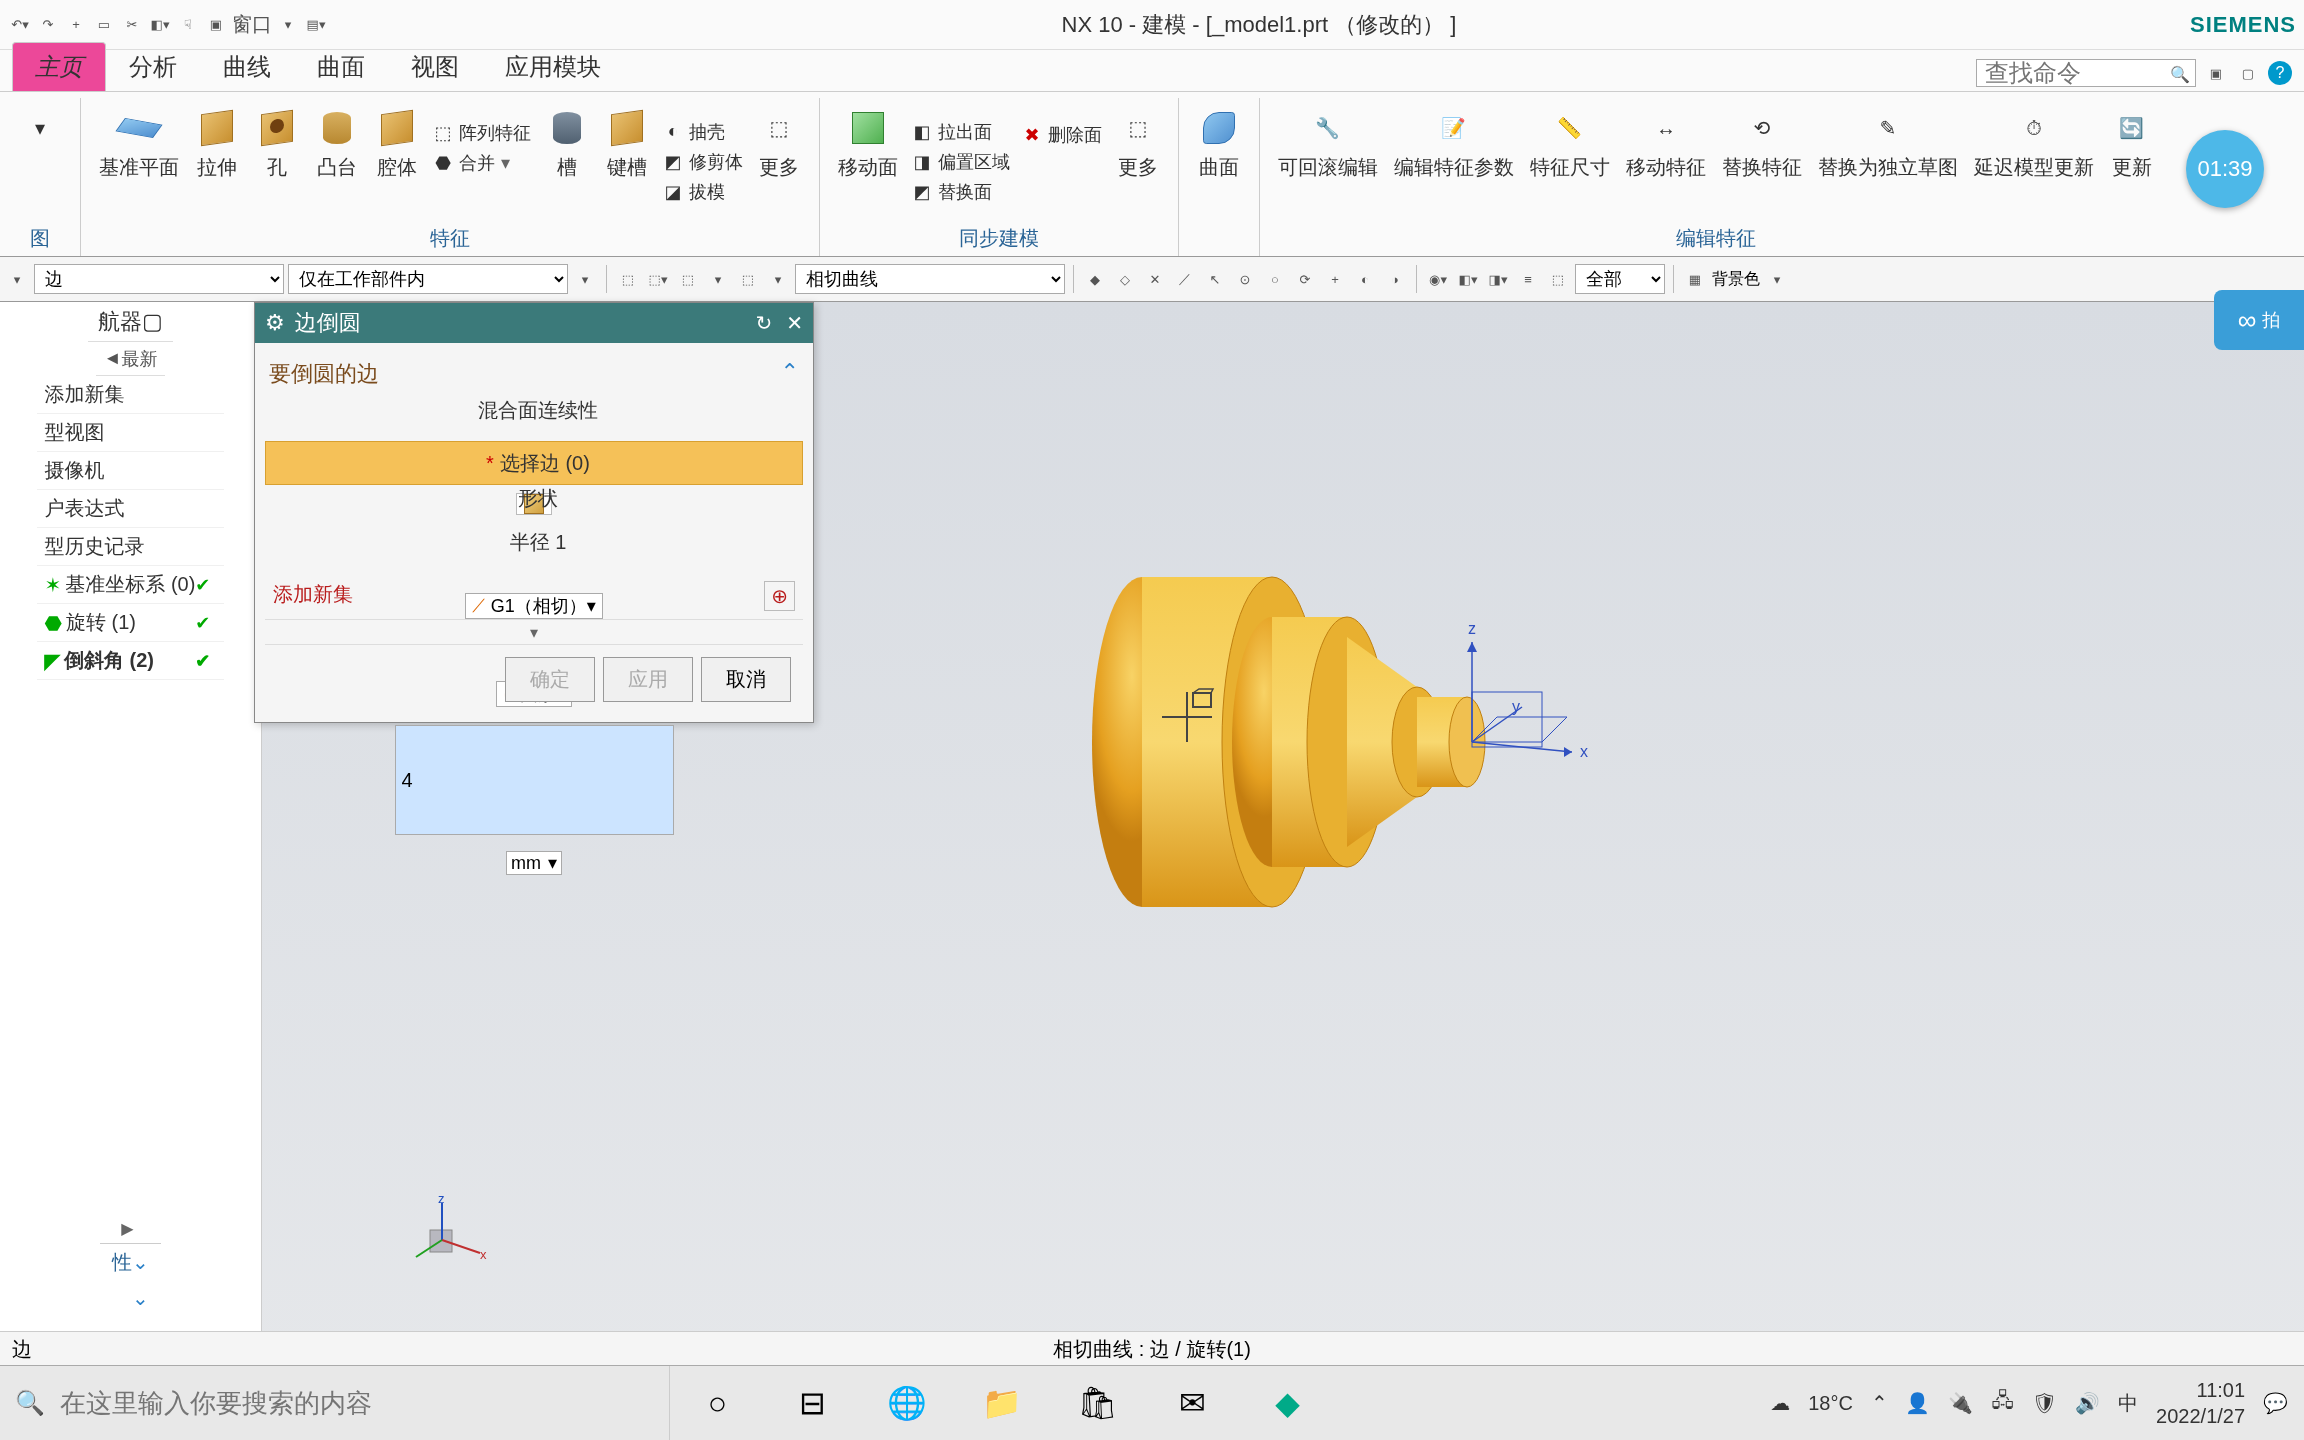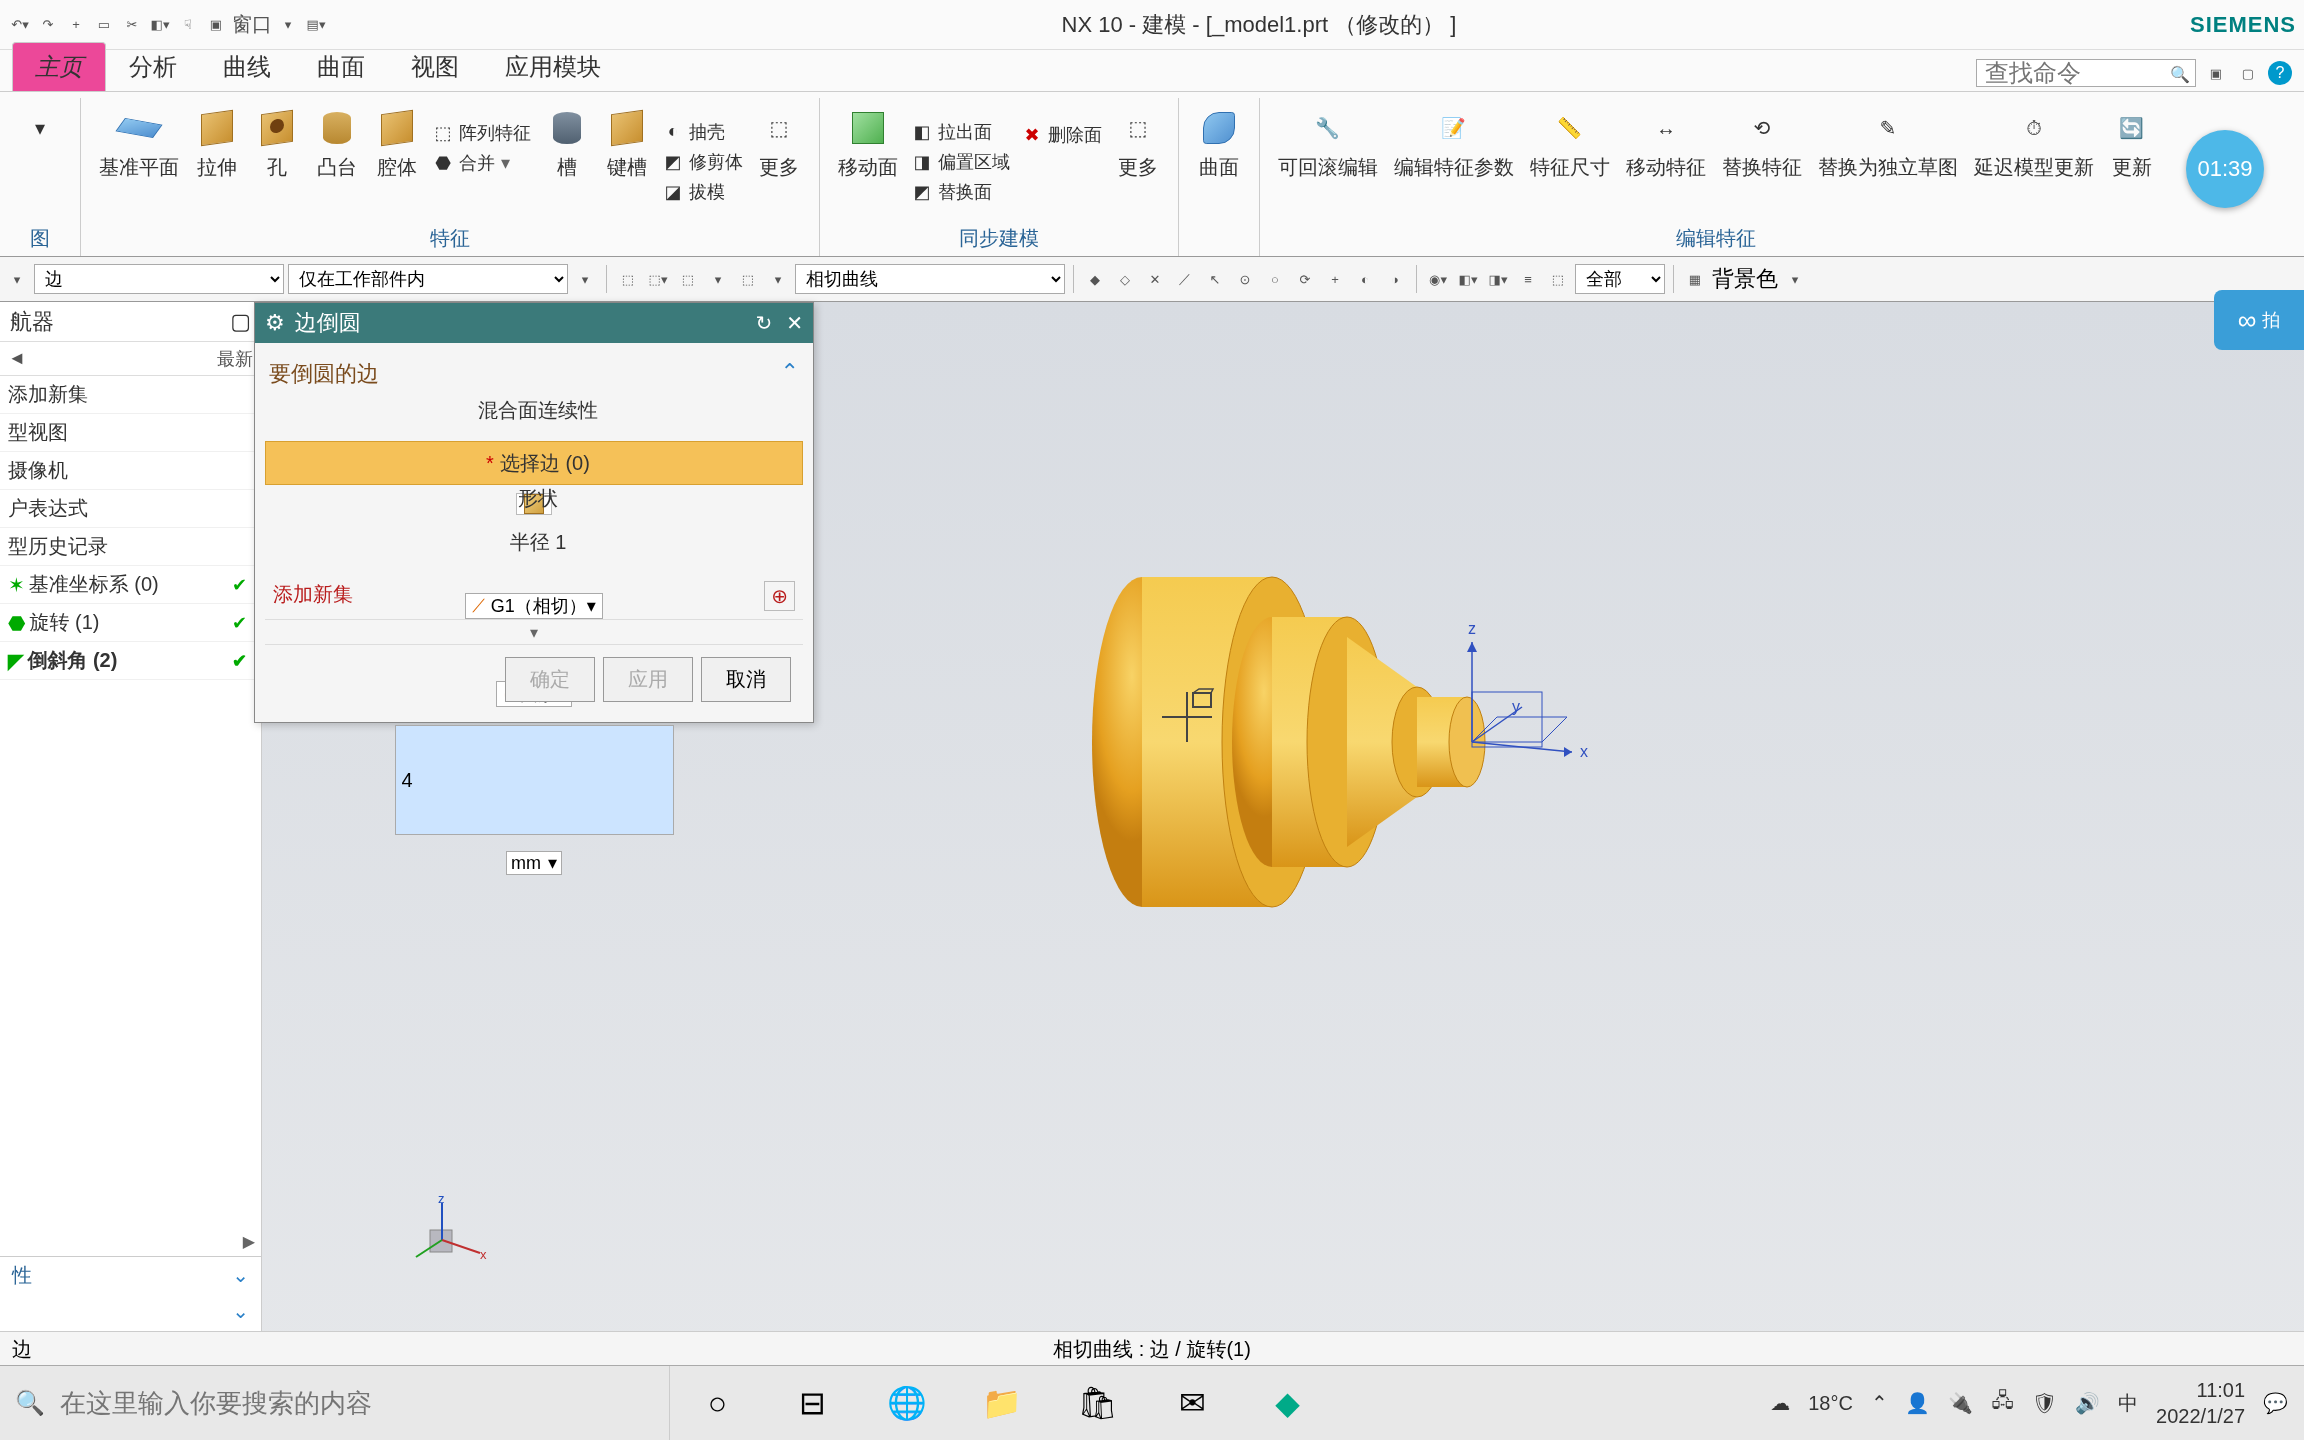--- a/index.html
+++ b/index.html
@@ -352,27 +352,27 @@
   <span class="tb-btn">◑</span>
   <div class="tb-sep"></div>
   <span class="tb-btn">◉▾</span>
   <span class="tb-btn">◧▾</span>
   <span class="tb-btn">◨▾</span>
   <span class="tb-btn">≡</span>
   <span class="tb-btn">⬚</span>
   <select class="tb-sel" style="width:90px;"><option>全部</option></select>
   <div class="tb-sep"></div>
   <span class="tb-btn">▦</span>
-  <span style="font-size:22px;">背景色</span>
+  <span style="font-size:16px;">背景色</span>
   <span class="tb-btn">▾</span>
 </div>
 
 <div class="main">
 
-  <div class="nav-panel" style="position:absolute;left:0;top:0;bottom:0;">
+  <div class="nav-panel" style="position:absolute;left:0;top:0;bottom:13px;align-items:center;">
     <div class="nav-header">
       <span>航器</span>
       <span>▢</span>
     </div>
     <div class="nav-cols">
       <span>◄</span>
       <span>最新</span>
     </div>
     <div class="nav-list">
       <div class="nav-item">

